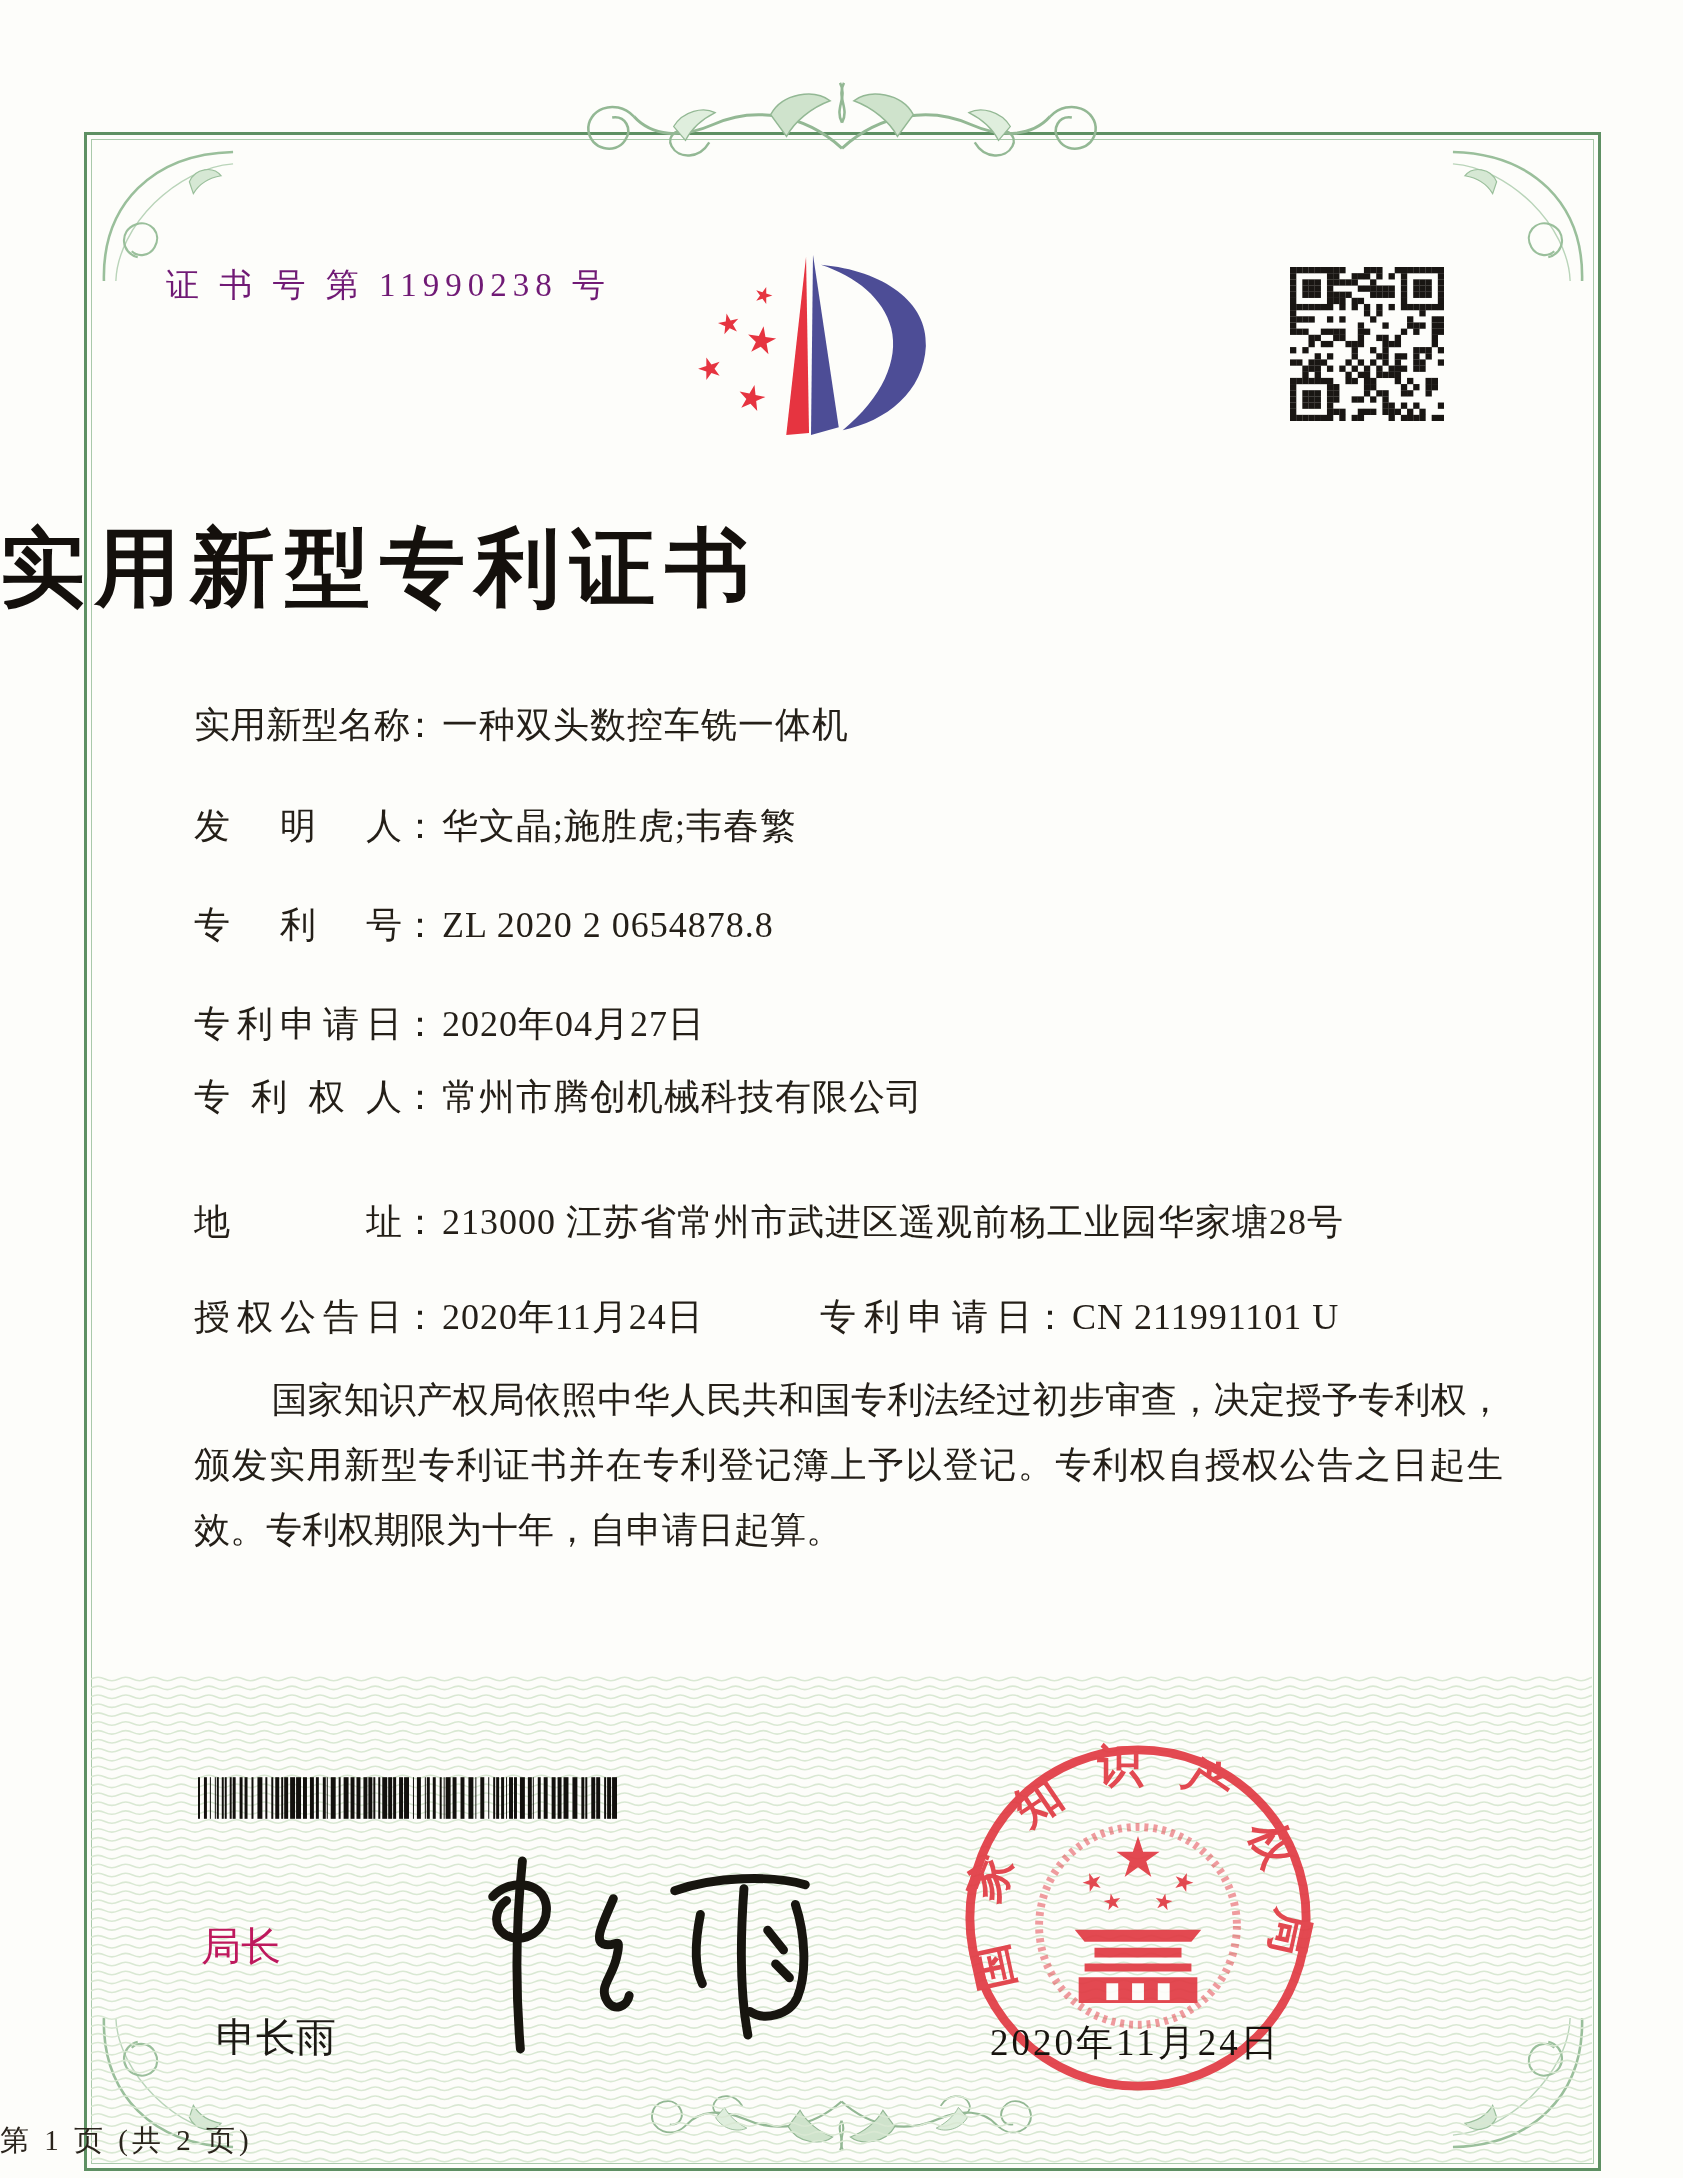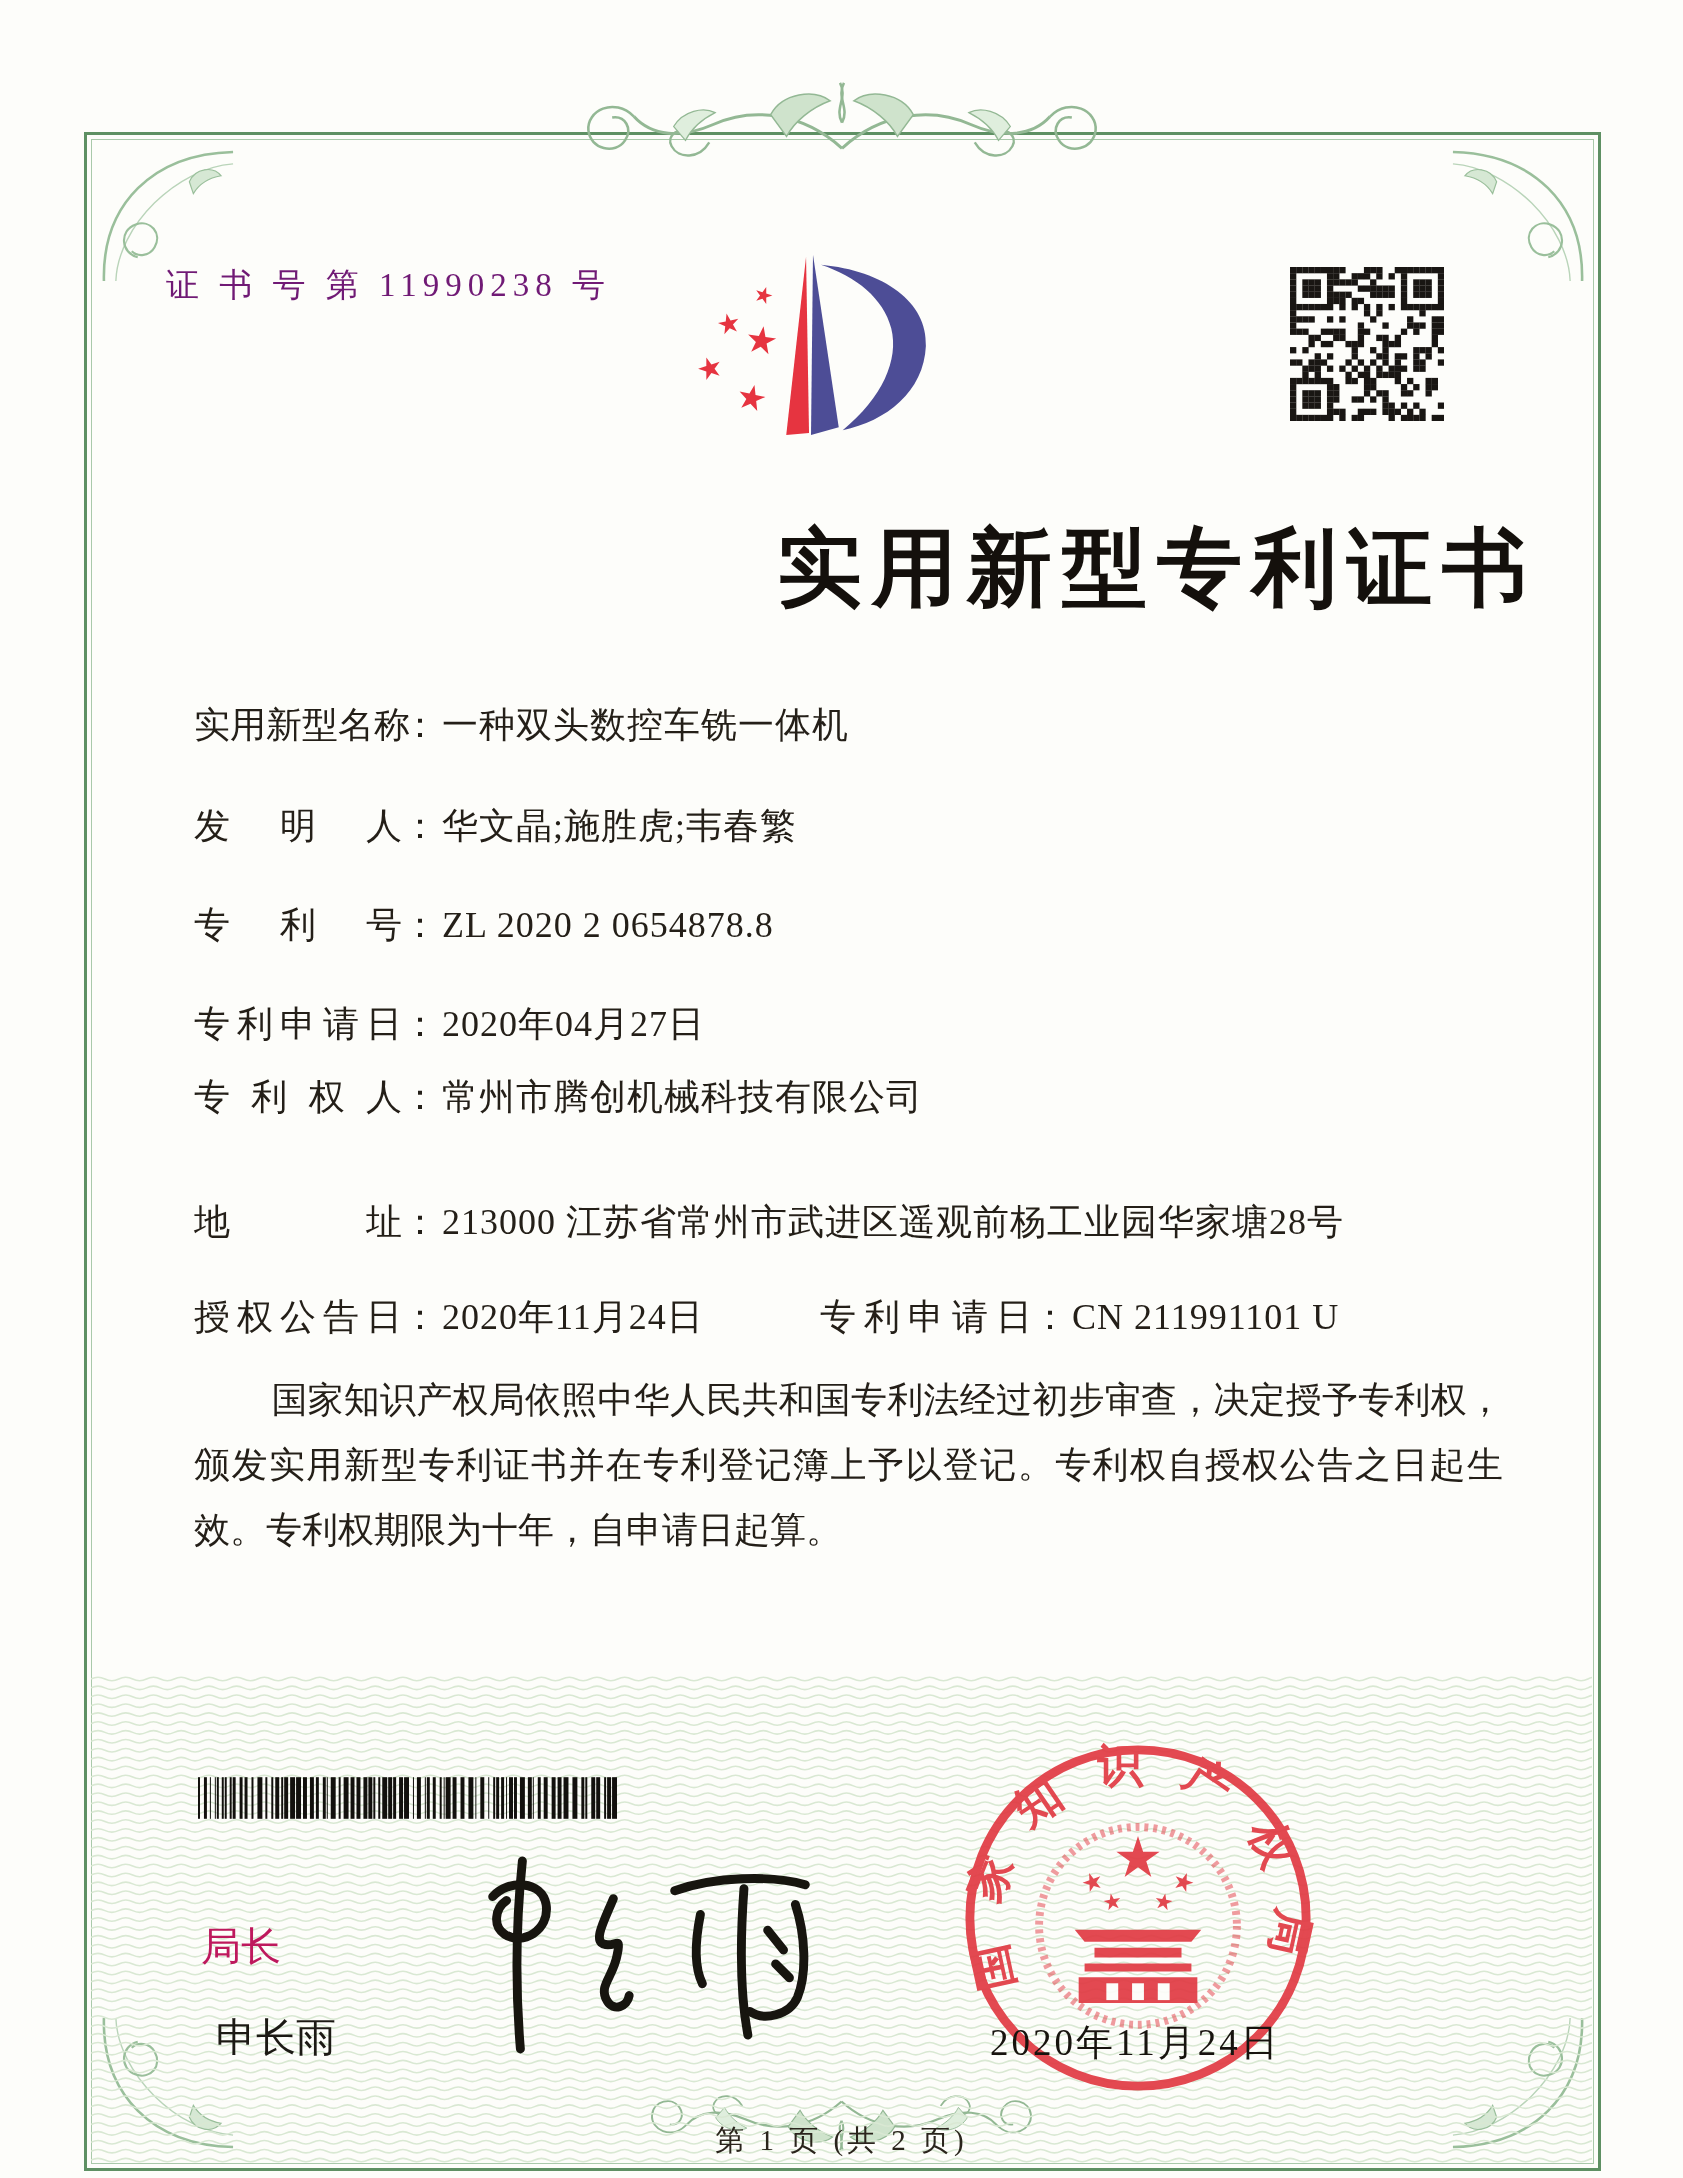--- a/index.html
+++ b/index.html
@@ -9,42 +9,42 @@
   }
   .abs{position:absolute;}
   
   #frame{left:84px;top:132px;width:1511px;height:2033px;border:3px solid #5e9063;}
   #frame-inner{position:absolute;inset:4px;border:1px solid #a9c9aa;}
   
   #cert-no{left:166px;top:263px;font-size:33px;letter-spacing:6px;color:#701a75;}
   #logo{left:688px;top:241px;}
   #qr{left:1290px;top:267px;}
   
-  #title{left:0;top:511px;width:1537px;text-align:right;font-size:85px;font-weight:bold;
+  #title{left:0;top:511px;width:1537px;text-align:left;font-size:85px;font-weight:bold;
          letter-spacing:10px;color:#14100c;}
   
   .field-row{left:194px;width:1317px;font-size:36px;white-space:nowrap;}
   .flabel{display:inline-block;width:208px;text-align:justify;text-align-last:justify;vertical-align:top;}
   .fcolon{display:inline-block;width:40px;}
   .fvalue{letter-spacing:1px;}
   .second-group{position:absolute;left:626px;top:0;white-space:nowrap;}
   .second-group .flabel{width:212px;}
   
   #body-text{left:194px;top:1368px;width:1309px;font-size:36px;line-height:65px;text-align:justify;}
   #body-text p{margin:0;text-indent:2.15em;}
   
   #waves{left:91px;top:1673px;pointer-events:none;}
   #waves path{fill:none;stroke:#d9e8d3;stroke-width:1.6;}
   #barcode{left:198px;top:1777px;}
   #officer-title{left:201px;top:1919px;font-size:40px;font-family:"Liberation Sans","DejaVu Sans",sans-serif;color:#be185d;}
   #officer-name{left:216px;top:2010px;font-size:40px;font-family:Liberation Mono, monospace;color:#1c1914;}
   #signature{left:465px;top:1839px;}
   #seal{left:958px;top:1738px;opacity:.92;}
   #issue-date{left:990px;top:2018px;width:356px;font-size:37px;letter-spacing:3px;color:#17130e;z-index:5;}
-  #footer{left:0;top:2121px;width:1683px;text-align:center;font-size:29px;letter-spacing:4px;color:#2a241c;z-index:6;}
+  #footer{left:0;top:2121px;width:1683px;font-size:29px;letter-spacing:4px;color:#2a241c;z-index:6;}
   .orn{pointer-events:none;}
 </style>
 </head>
 <body>
 
 <div id="page">
 
   <div class="abs" id="frame">
     <div id="frame-inner"></div>
   </div>

